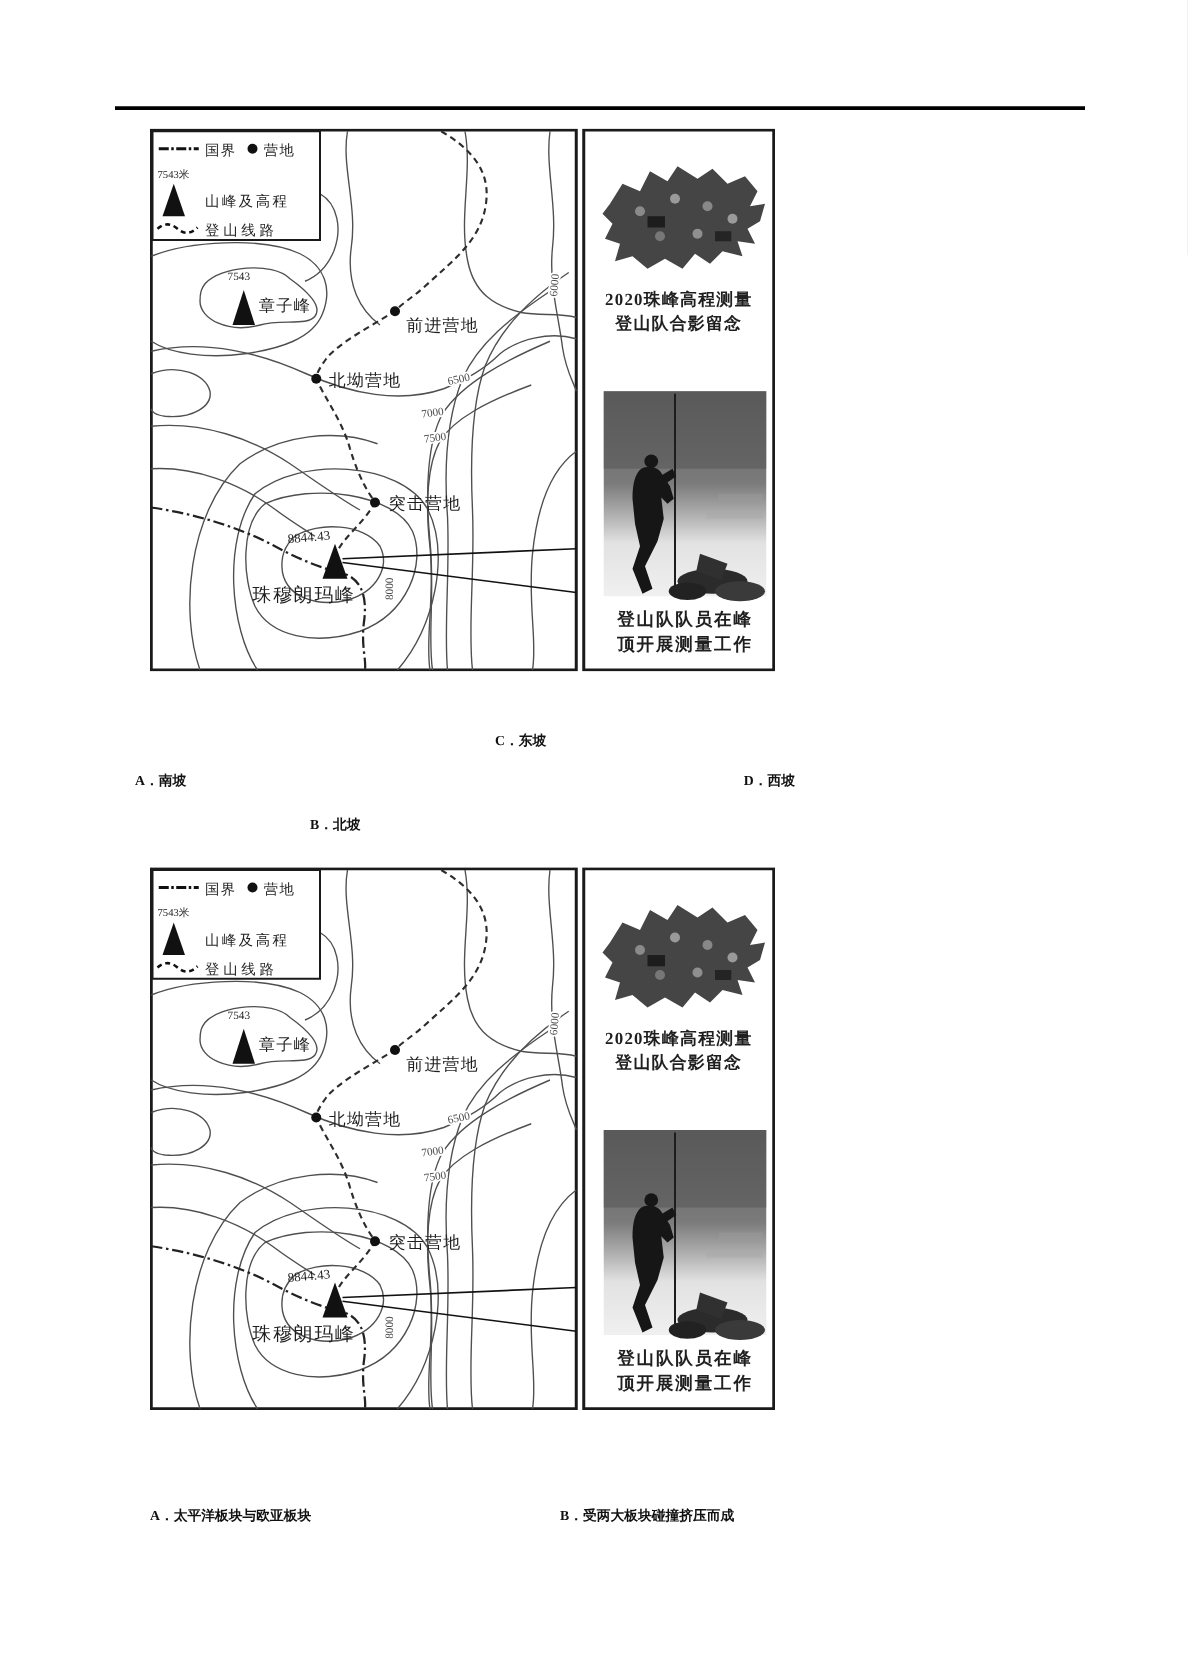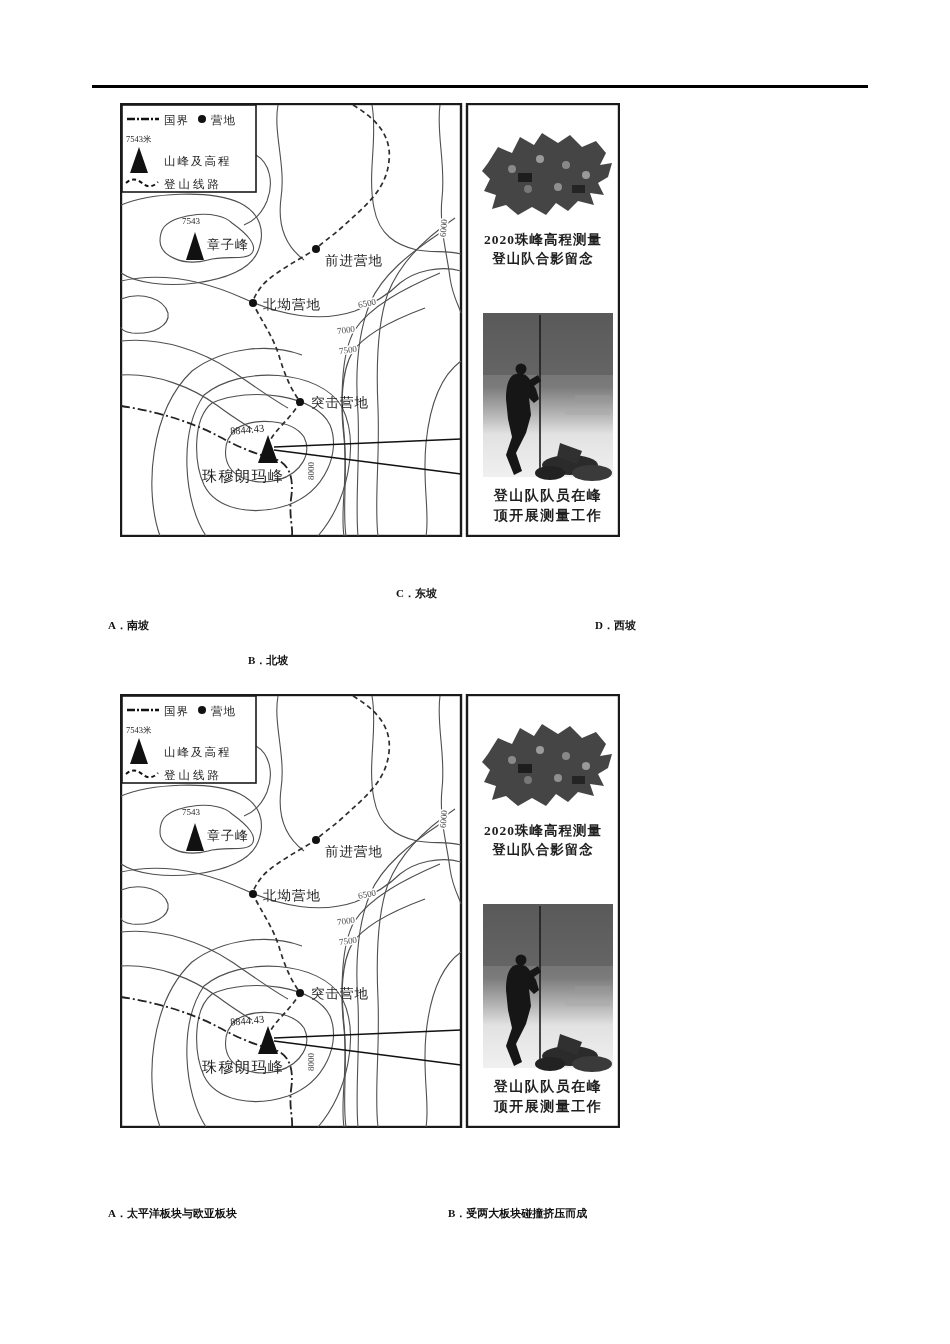--- a/index.html
+++ b/index.html
@@ -280,17 +280,17 @@
         <path fill="#303030" d="M440,340 l22,8 l-5,13 l-20,-7 Z"></path>
       </g>
       <text x="428" y="397" font-size="14" font-weight="600" text-anchor="middle" letter-spacing="1.5">登山队队员在峰</text>
       <text x="428" y="417" font-size="14" font-weight="600" text-anchor="middle" letter-spacing="1.5">顶开展测量工作</text>
     </g>
   </svg>
 </div>
 
 
   <div>
-    <span class="opt" style="left:108px;top:1202px;">A．太平洋板块与欧亚板块</span>
+    <span class="opt" style="left:120px;top:1202px;">A．太平洋板块与欧亚板块</span>
     <span class="opt" style="left:448px;top:1202px;">B．受两大板块碰撞挤压而成</span>
   </div>
 
 </div>
 
 </body></html>

